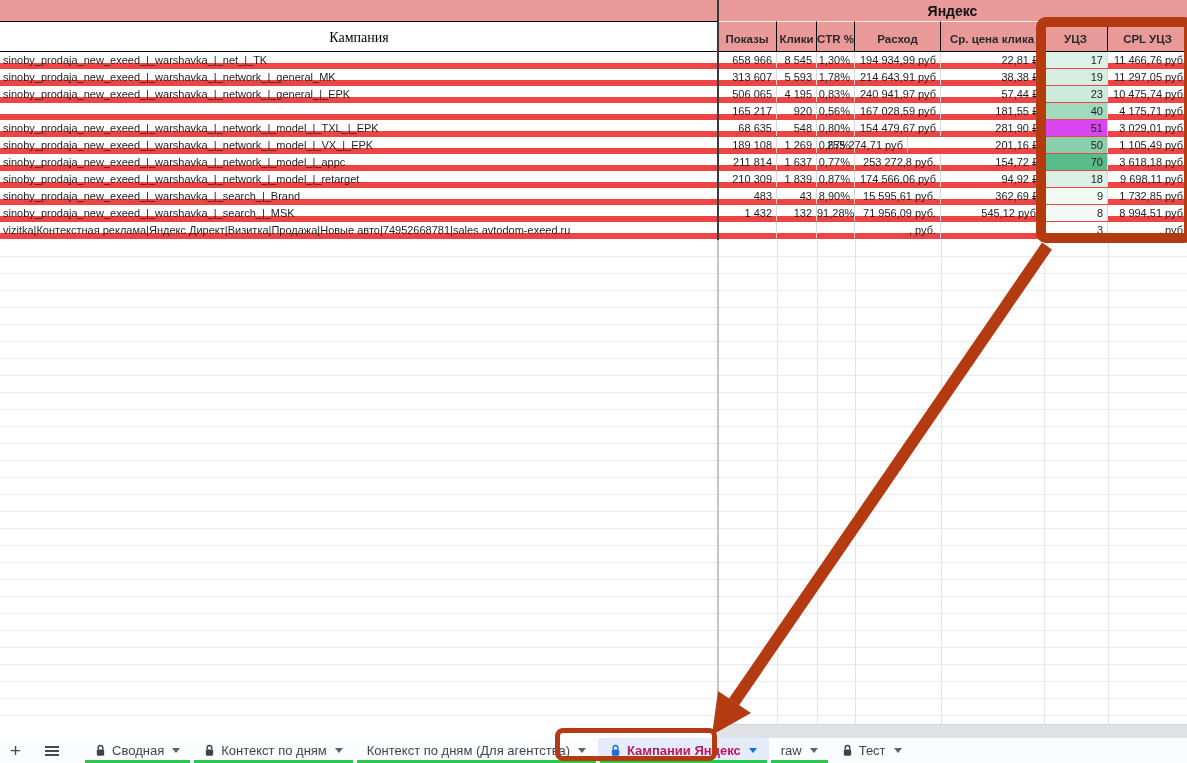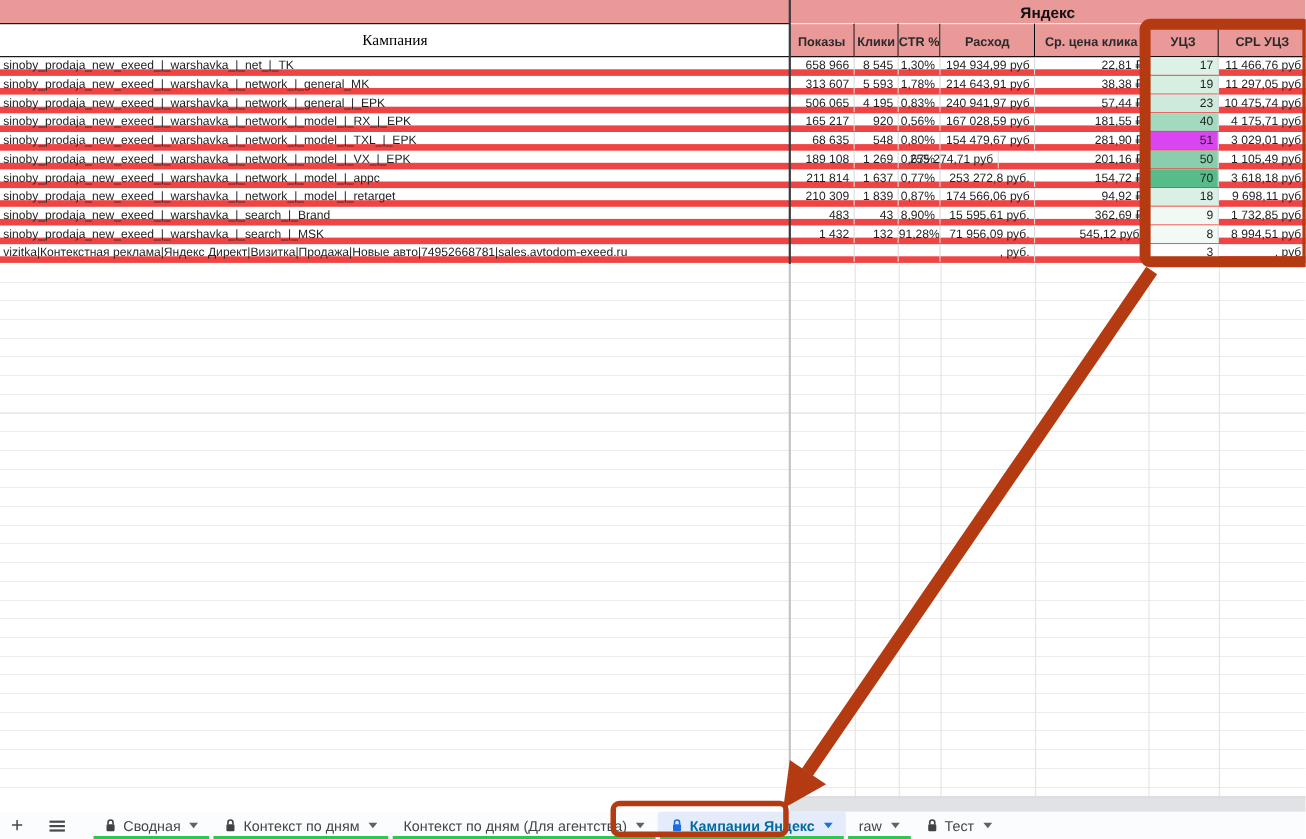--- a/index.html
+++ b/index.html
@@ -72,21 +72,21 @@
   .tab {
     position:relative; display:flex; align-items:center; gap:6px;
     padding:0 12px; height:25px; white-space:nowrap; cursor:default;
   }
   .tab .lock { width:11px; height:13px; color:#3f4347; flex:0 0 auto; }
   .tab .caret {
     width:0; height:0; margin-left:2px;
     border-left:4px solid transparent; border-right:4px solid transparent;
     border-top:5px solid #5f6368;
   }
-  .tab.active { background:#e4ecfb; border-radius:3px; color:#0369a1; font-weight:bold; }
+  .tab.active { background:#e4ecfb; border-radius:3px; color:#be185d; font-weight:bold; }
   .tab.active .lock { color:#1a6ee0; }
   .tab.active .caret { border-top-color:#1a6ee0; }
   .tab .green { position:absolute; left:2px; right:2px; bottom:0; height:3px; background:#2bc84c; }
   
   .hl-rect-cols {
     position:absolute; left:1036px; top:17px; width:158px; height:226px;
     border:10px solid #b43a12; border-radius:10px; z-index:40; pointer-events:none;
   }
   .hl-rect-tab {
     position:absolute; left:555px; top:728px; width:162px; height:33px;
@@ -140,21 +140,20 @@
         <div class="cell txt" style="left: 0px; width: 717px;">sinoby_prodaja_new_exeed_|_warshavka_|_network_|_general_|_EPK</div>
         <div class="cell num" style="left: 718px; width: 59px;">506 065</div>
         <div class="cell num" style="left: 777px; width: 40px;">4 195</div>
         <div class="cell num" style="left: 817px; width: 38px;">0,83%</div>
         <div class="cell num" style="left: 855px; width: 86px;">240 941,97 руб</div>
         <div class="cell num" style="left: 941px; width: 103px;">57,44 ₽</div>
         <div class="cell num" style="left: 1044px; width: 64px; background: rgb(205, 235, 220);">23</div>
         <div class="cell num last" style="left: 1108px; width: 79px;">10 475,74 руб</div>
       </div>
       <div class="row">
-        <div class="cell txt" style="left: 0px; width: 717px;">sinoby_prodaja_new_exeed_|_warshavka_|_network_|_model_|_RX_|_EPK</div>
         <div class="cell num" style="left: 718px; width: 59px;">165 217</div>
         <div class="cell num" style="left: 777px; width: 40px;">920</div>
         <div class="cell num" style="left: 817px; width: 38px;">0,56%</div>
         <div class="cell num" style="left: 855px; width: 86px;">167 028,59 руб</div>
         <div class="cell num" style="left: 941px; width: 103px;">181,55 ₽</div>
         <div class="cell num" style="left: 1044px; width: 64px; background: rgb(162, 218, 191);">40</div>
         <div class="cell num last" style="left: 1108px; width: 79px;">4 175,71 руб</div>
       </div>
       <div class="row">
         <div class="cell txt" style="left: 0px; width: 634px;">sinoby_prodaja_new_exeed_|_warshavka_|_network_|_model_|_TXL_|_EPK</div>

